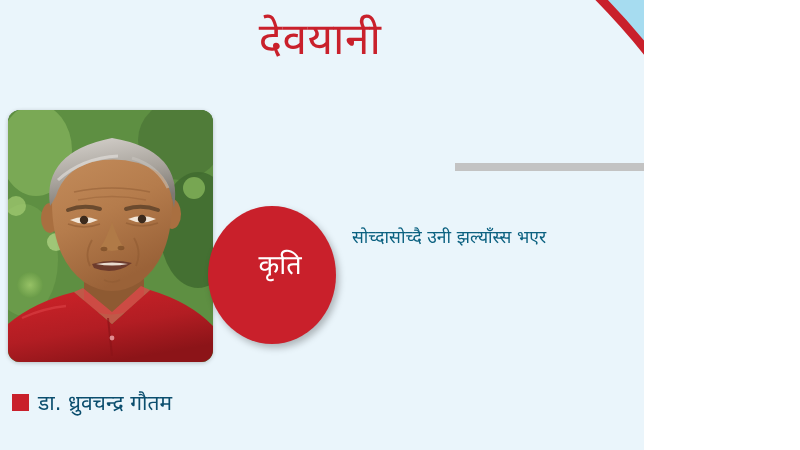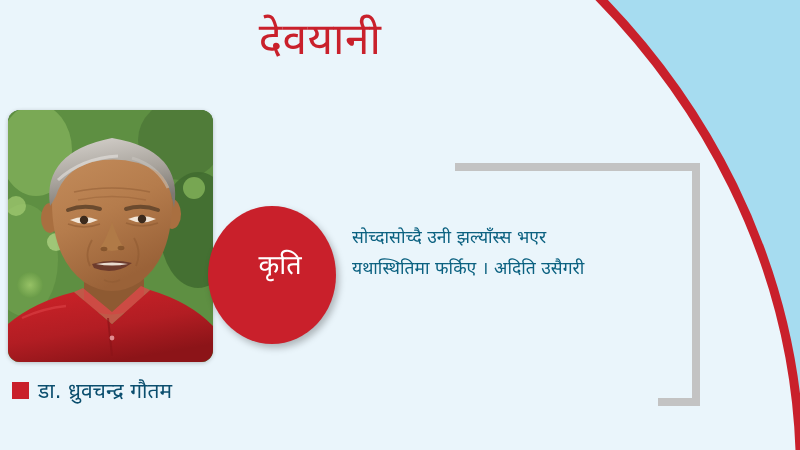--- a/index.html
+++ b/index.html
@@ -8,21 +8,21 @@
   }
   body {
     width: 800px;
     height: 450px;
     overflow: hidden;
     font-family: "Liberation Sans", "DejaVu Sans", sans-serif;
   }
 
   #poster {
     position: relative;
-    width: 800px;
+    width: 644px;
     height: 450px;
     background: #eaf5fb;
     overflow: hidden;
   }
 
   
   .corner-arc-svg {
     position: absolute;
     top: 0;
     left: 0;
@@ -62,21 +62,21 @@
   .portrait-svg {
     display: block;
     width: 205px;
     height: 252px;
   }
 
   
   .byline {
     position: absolute;
     left: 12px;
-    top: 376px;
+    top: 388px;
     display: flex;
     align-items: center;
     gap: 9px;
     justify-content: flex-end;
   }
   .byline-marker {
     width: 17px;
     height: 17px;
     background: #c9202b;
     flex: 0 0 auto;
@@ -260,16 +260,15 @@
   <div class="kriti-badge">
     <span class="kriti-label">कृति</span>
   </div>
 
   <div class="frame-top"></div>
   <div class="frame-right"></div>
   <div class="frame-bottom"></div>
 
   <div class="quote-block">
     <span class="quote-line">सोच्दासोच्दै उनी झल्याँस्स भएर</span>
-    <span class="quote-line">यथास्थितिमा फर्किए । अदिति उसैगरी</span>
   </div>
 
 </div>
 
 </body></html>

